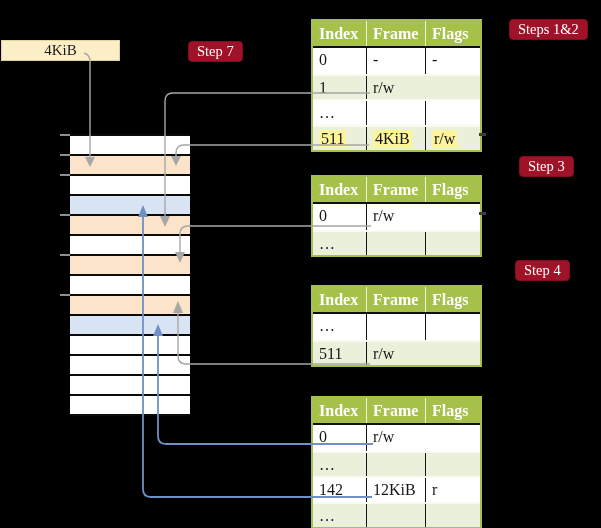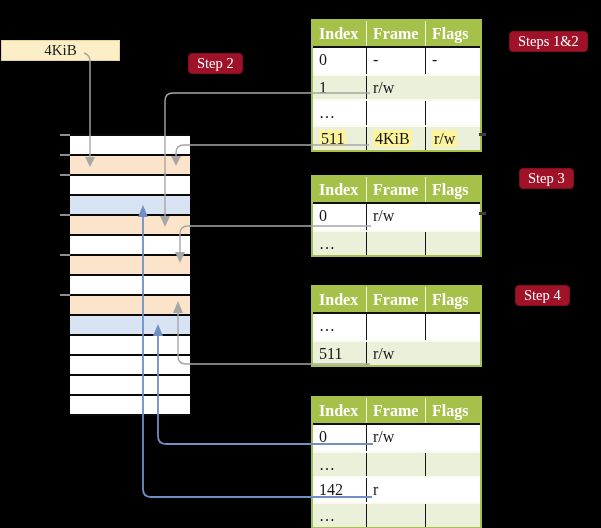--- a/index.html
+++ b/index.html
@@ -11,26 +11,26 @@
   
   .frame-box{
     position:absolute;left:1px;top:40px;width:119px;height:21px;box-sizing:border-box;
     background:var(--box-cream,#fcefc8);border:1px solid #e3d49f;
     text-align:center;line-height:19px;font-size:15px;color:#1b1b1b;
   }
   
   .steplabel{
     position:absolute;background:var(--label-red,#a01228);color:#fff;
     font-size:14.5px;line-height:17px;padding:1px 8px;border-radius:4px;
-    border:1px solid #820d1e;white-space:nowrap;margin-top:12px;
+    border:1px solid #820d1e;white-space:nowrap;
   }
   .sl0{left:188px;top:41px}
   .sl1{left:509px;top:19px}
   .sl2{left:519px;top:156px}
-  .sl3{left:515px;top:273px}
+  .sl3{left:515px;top:260px}
   
   #memcol{
     position:absolute;left:70px;top:134px;width:120px;
     border-top:2px solid #0a0a0a;z-index:1;
   }
   .mem-row{height:18px;border-bottom:2px solid #0a0a0a;}
   .mem-white{background:#ffffff}
   .mem-orange{background:var(--mem-orange,#fce4cb)}
   .mem-blue{background:var(--mem-blue,#d8e3f4)}
   .tick{position:absolute;left:60px;width:10px;height:2px;background:#8f8f8f;z-index:0;}
@@ -70,21 +70,21 @@
 </style>
 </head>
 <body>
 
 <div id="stage">
 
   <div class="frame-box">
     <span>4KiB</span>
   </div>
 
-  <span class="steplabel sl0">Step 2</span>
+  <span class="steplabel sl0">Step 7</span>
   <span class="steplabel sl1">Steps 1&amp;2</span>
   <span class="steplabel sl2">Step 3</span>
   <span class="steplabel sl3">Step 4</span>
 
   <div id="memcol">
       <div class="mem-row mem-white"></div>
       <div class="mem-row mem-orange"></div>
       <div class="mem-row mem-white"></div>
       <div class="mem-row mem-blue"></div>
       <div class="mem-row mem-orange"></div>
@@ -167,20 +167,21 @@
         <div class="td">0</div>
         <div class="td">r/w</div>
       </div>
       <div class="trow shade">
         <div class="td">…</div>
         <div class="td"></div>
         <div class="td"></div>
       </div>
       <div class="trow">
         <div class="td">142</div>
+        <div class="td">12KiB</div>
         <div class="td">r</div>
       </div>
       <div class="trow shade">
         <div class="td">…</div>
         <div class="td"></div>
         <div class="td"></div>
       </div>
     </div>
 
   <div class="dash d1"></div>

